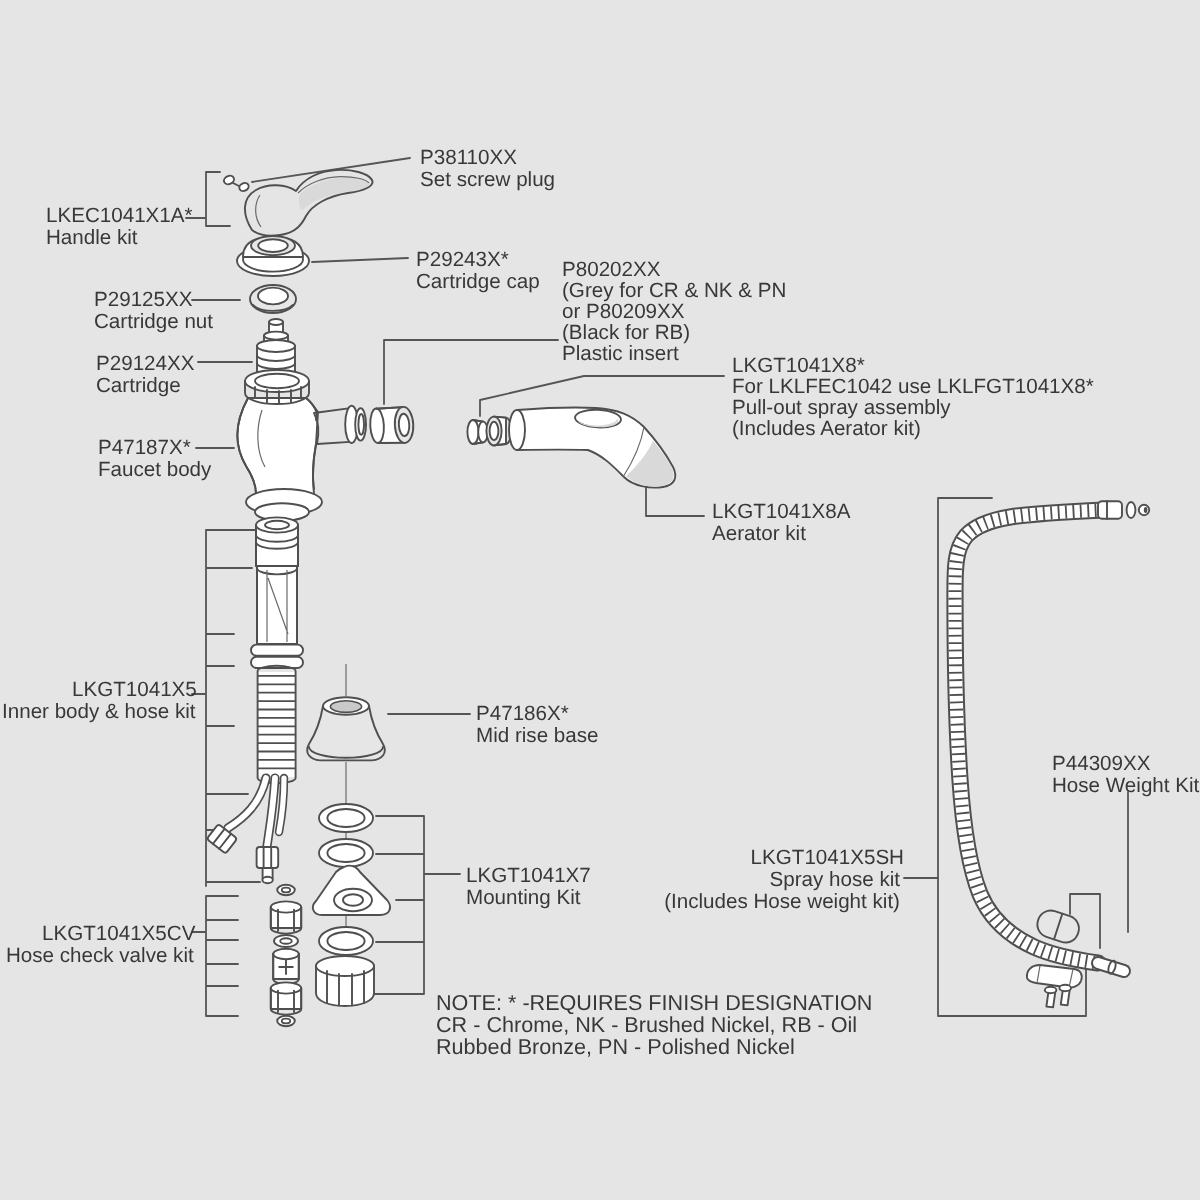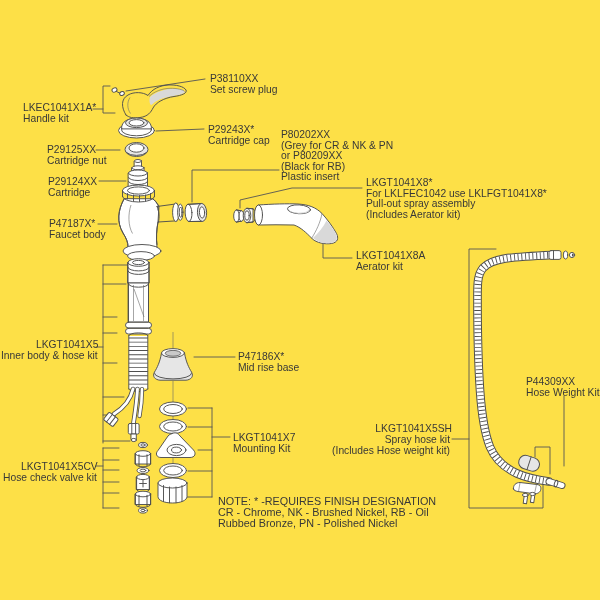--- a/index.html
+++ b/index.html
@@ -1,16 +1,16 @@
 <!DOCTYPE html>
 <html><head>
 <meta charset="utf-8">
 <style>
   html,body{margin:0;padding:0;background:#ffffff;width:600px;height:600px;overflow:hidden;}
-  .canvas{position:relative;width:600px;height:600px;background:#fde047;}
+  .canvas{position:relative;width:600px;height:600px;background:#e5e5e5;}
   svg{display:block;}
   .ln{stroke:#555555;stroke-width:0.9;fill:none;stroke-linecap:round;stroke-linejoin:round;}
   .pt{stroke:#4f4f4f;stroke-width:0.95;fill:#ffffff;stroke-linecap:round;stroke-linejoin:round;}
   .ptn{stroke:#4f4f4f;stroke-width:0.95;fill:none;stroke-linecap:round;stroke-linejoin:round;}
   .sh{stroke:#4f4f4f;stroke-width:0.95;fill:#e6e6e6;stroke-linejoin:round;}
   .shd{fill:#d9d9d9;stroke:none;}
   .thin{stroke:#6a6a6a;stroke-width:0.6;fill:none;}
   text{font-family:"Liberation Sans","DejaVu Sans",sans-serif;font-size:10.3px;fill:#383838;}
   text.note{font-size:10.8px;}
   text.ra{text-anchor:end;}

